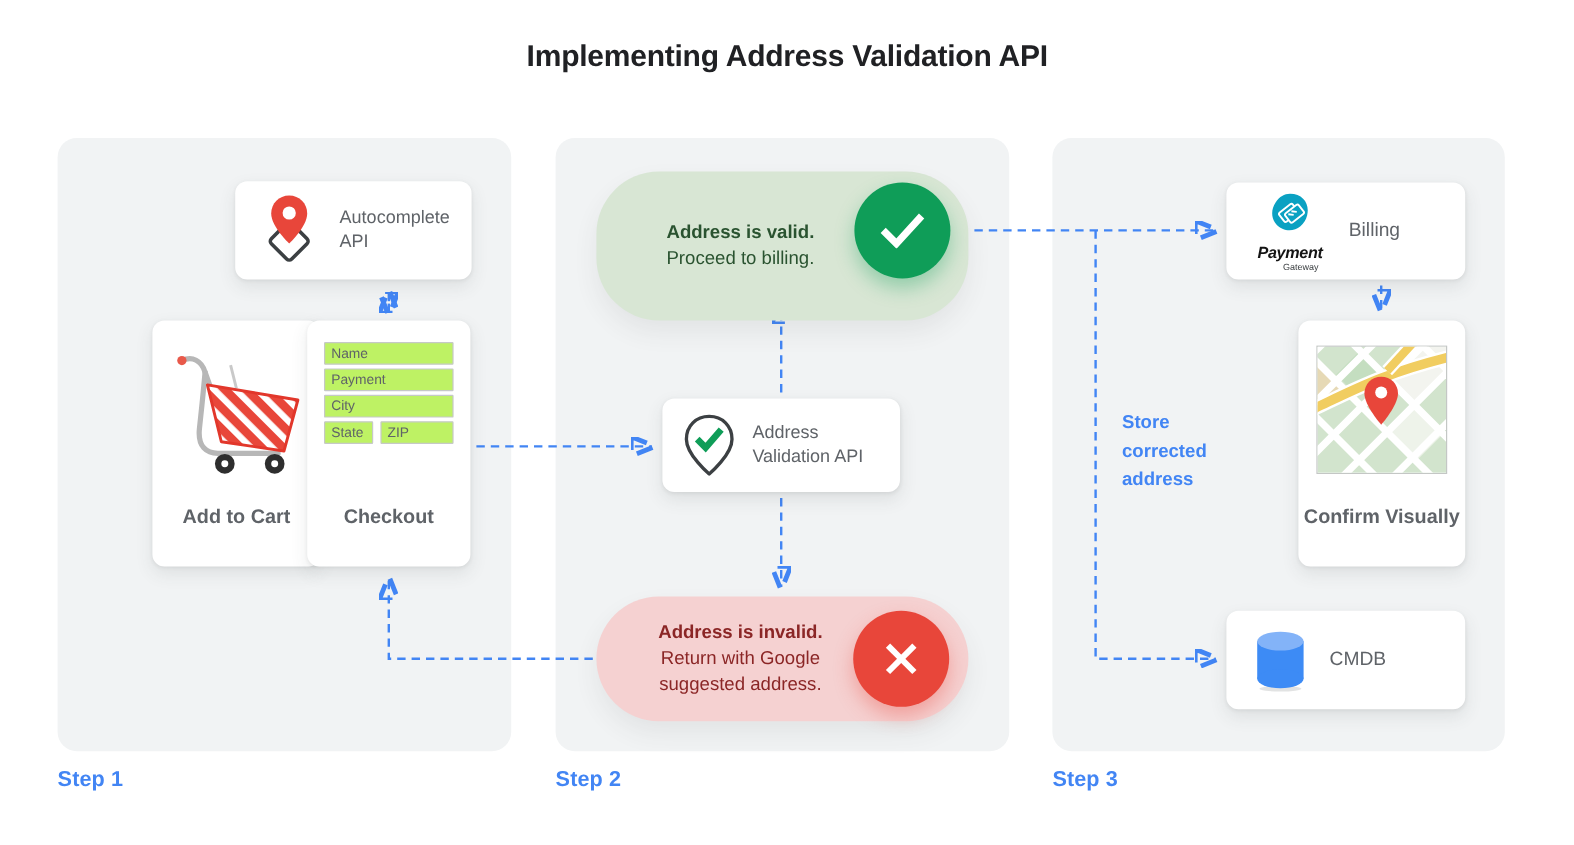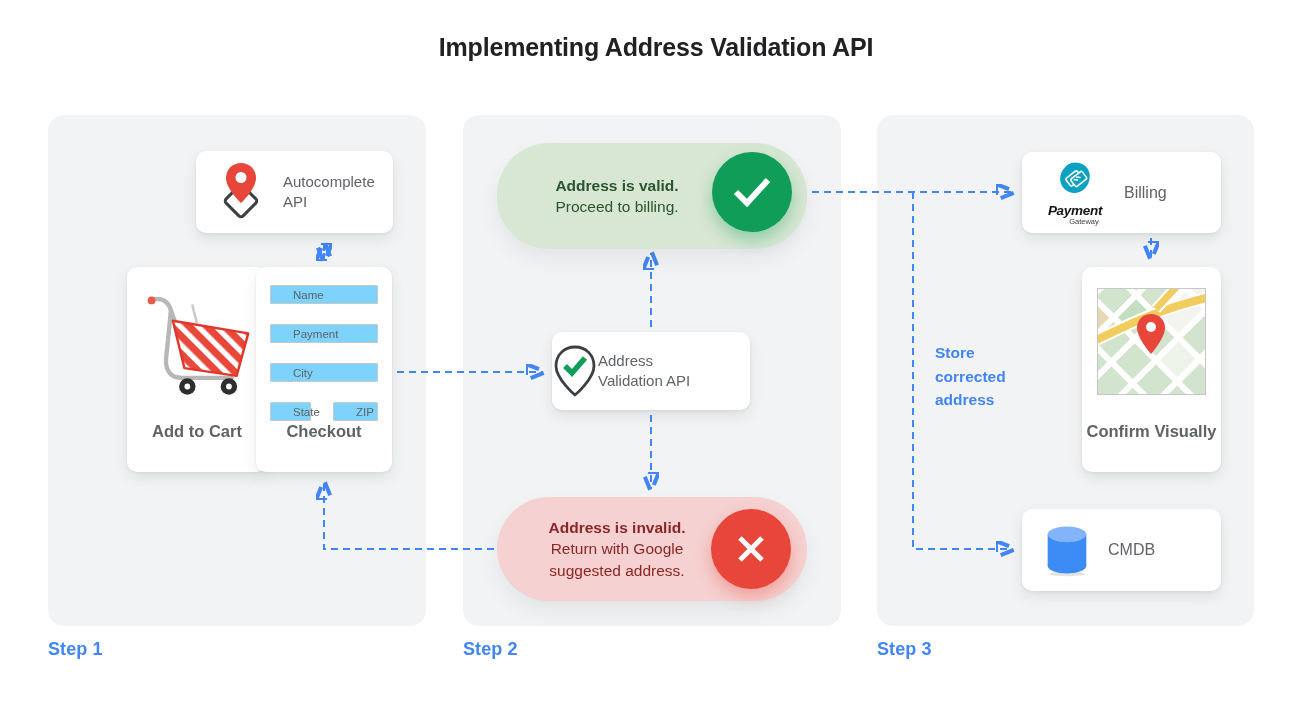--- a/index.html
+++ b/index.html
@@ -32,47 +32,47 @@
   }
   .step-1 { left: 48px; } .step-2 { left: 463px; } .step-3 { left: 877px; }
 
   .card {
     position: absolute; background: #ffffff; border-radius: 10px;
     box-shadow: 0 6px 14px rgba(60,64,67,0.10), 0 1px 3px rgba(60,64,67,0.08);
   }
   .card-row { display: flex; align-items: center; }
 
   .autocomplete-card { left: 196px; top: 151px; width: 197px; height: 82px; padding-left: 16px; gap: 13px; }
-  .avapi-card        { left: 552px; top: 332px; width: 198px; height: 78px; }
+  .avapi-card        { left: 552px; top: 332px; width: 198px; height: 78px; padding-left: 16px; gap: 13px; }
   .billing-card      { left: 1022px; top: 152px; width: 199px; height: 81px; padding-left: 20px; gap: 16px; }
   .cmdb-card         { left: 1022px; top: 509px; width: 199px; height: 82px; padding-left: 22px; gap: 18px; }
 
   .api-label { font-size: 15px; line-height: 1.32; color: #5f6368; width: 108px; }
   .simple-label { font-size: 16px; color: #5f6368; }
 
   .cart-card { left: 82px; top: 267px; width: 140px; height: 205px; text-align: center; margin-left: 45px; }
   .cart-card svg { margin-top: 20px; }
   .checkout-card { left: 256px; top: 267px; width: 136px; height: 205px; padding: 18px 14px 0 14px; }
   .node-caption {
     position: absolute; bottom: 30px; left: 0; width: 100%; text-align: center;
     font-weight: bold; font-size: 16.5px; color: #5f6368; line-height: 1.3;
   }
   .field {
-    height: 19px; border: 1px solid #c6c9c7; background: #7dd3fc; border-radius: 1px;
+    height: 19px; border: 1px solid #c6c9c7; background: #bef264; border-radius: 1px;
     font-size: 11.5px; color: #5f6368; display: flex; align-items: center;
-    padding-left: 22px; margin-bottom: 20px;
-  }
-  .field-split { display: flex; gap: 22px; text-align: right; }
+    padding-left: 5px; margin-bottom: 3px;
+  }
+  .field-split { display: flex; gap: 6px; text-align: right; }
   .field-state { width: 41px; } .field-zip { flex: 1; }
 
   .pill {
     position: absolute; left: 497px; width: 310px; border-radius: 52px;
     box-shadow: 0 10px 20px rgba(60,64,67,0.08);
   }
-  .pill-valid   { top: 143px; height: 106px; background: #d8e6d4; }
+  .pill-valid   { top: 143px; height: 124px; background: #d8e6d4; }
   .pill-invalid { top: 497px; height: 104px; background: #f5d1d1; }
   .pill-text {
     position: absolute; top: 50%; transform: translateY(-50%);
     left: 22px; width: 196px; text-align: center; font-size: 15.5px; line-height: 1.38;
   }
   .pill-valid .pill-text { color: #2a5330; }
   .pill-invalid .pill-text { color: #8b2626; }
   .pill-title { font-weight: bold; display: block; }
   .badge {
     position: absolute; width: 80px; height: 80px; border-radius: 50%;

